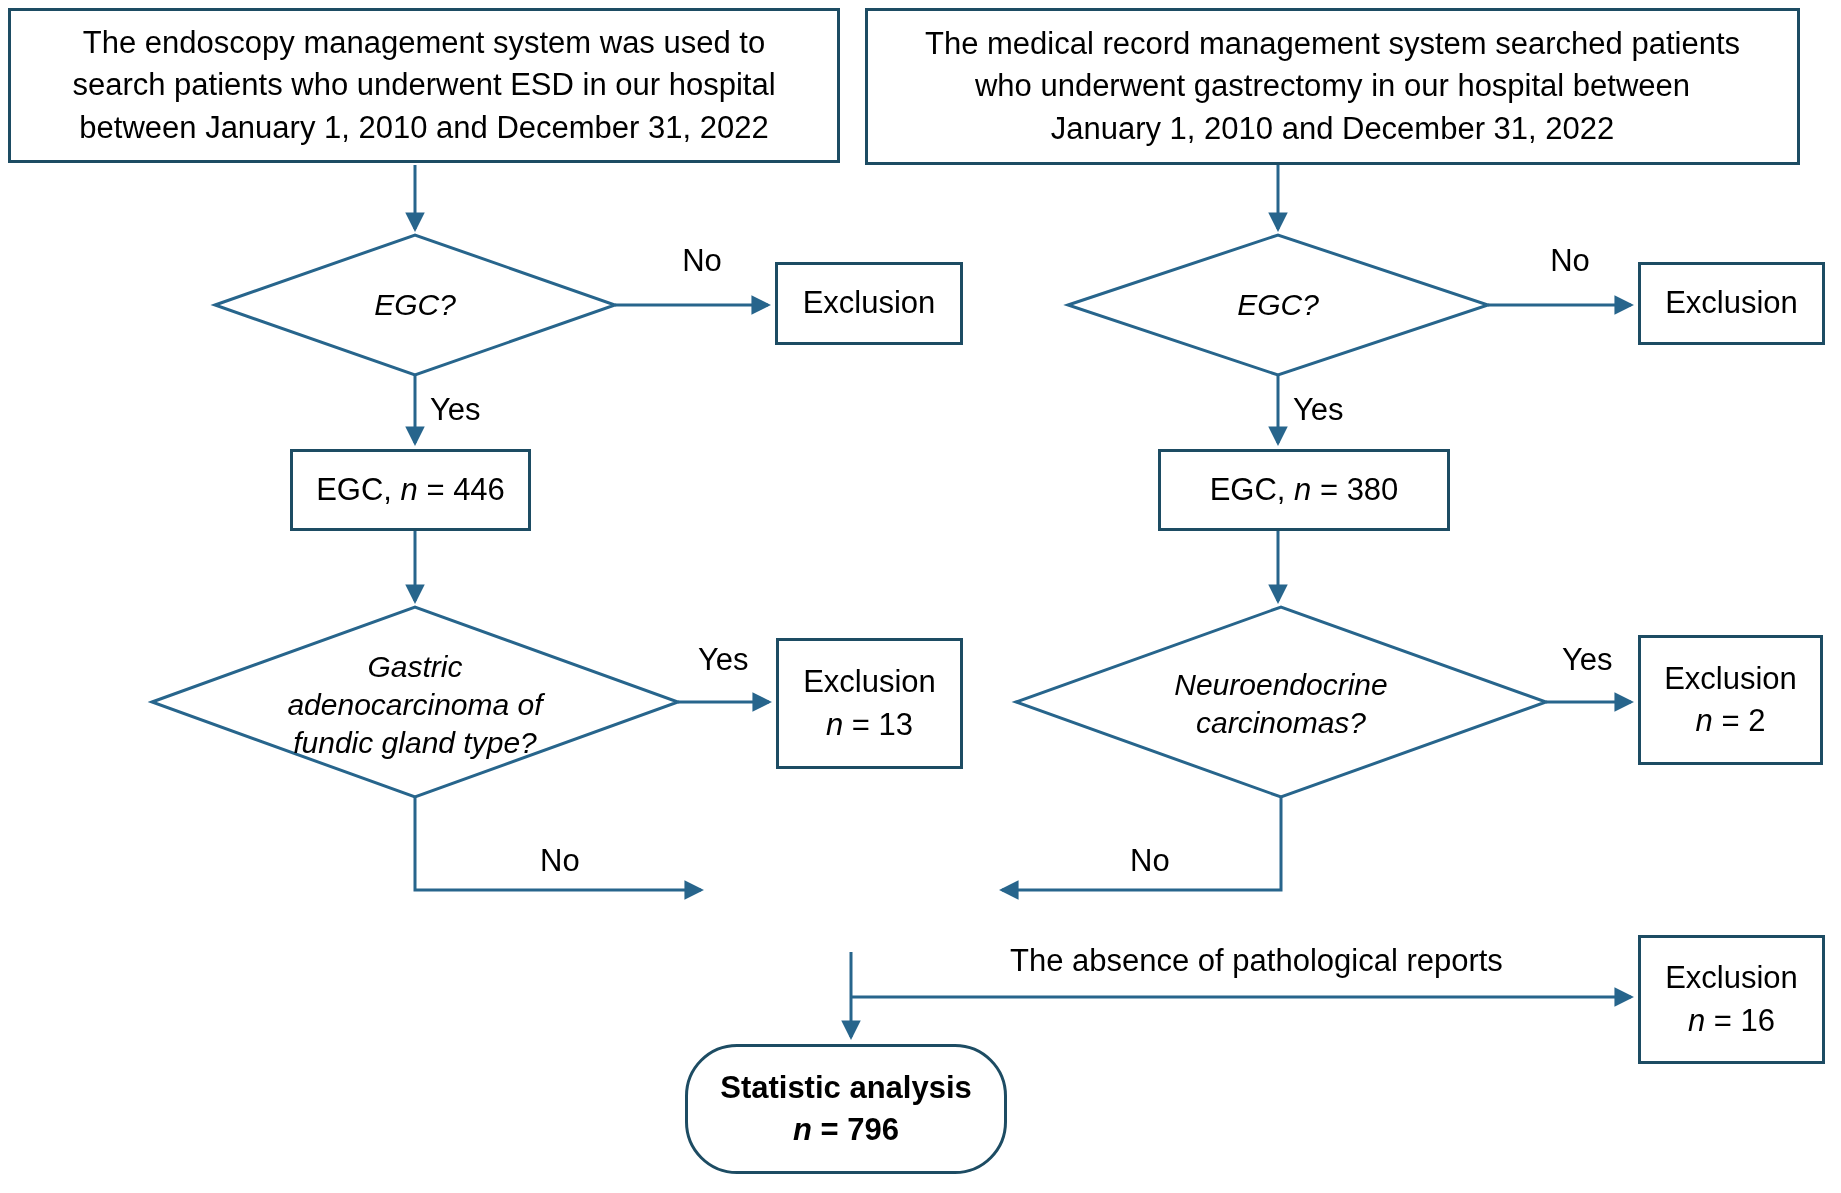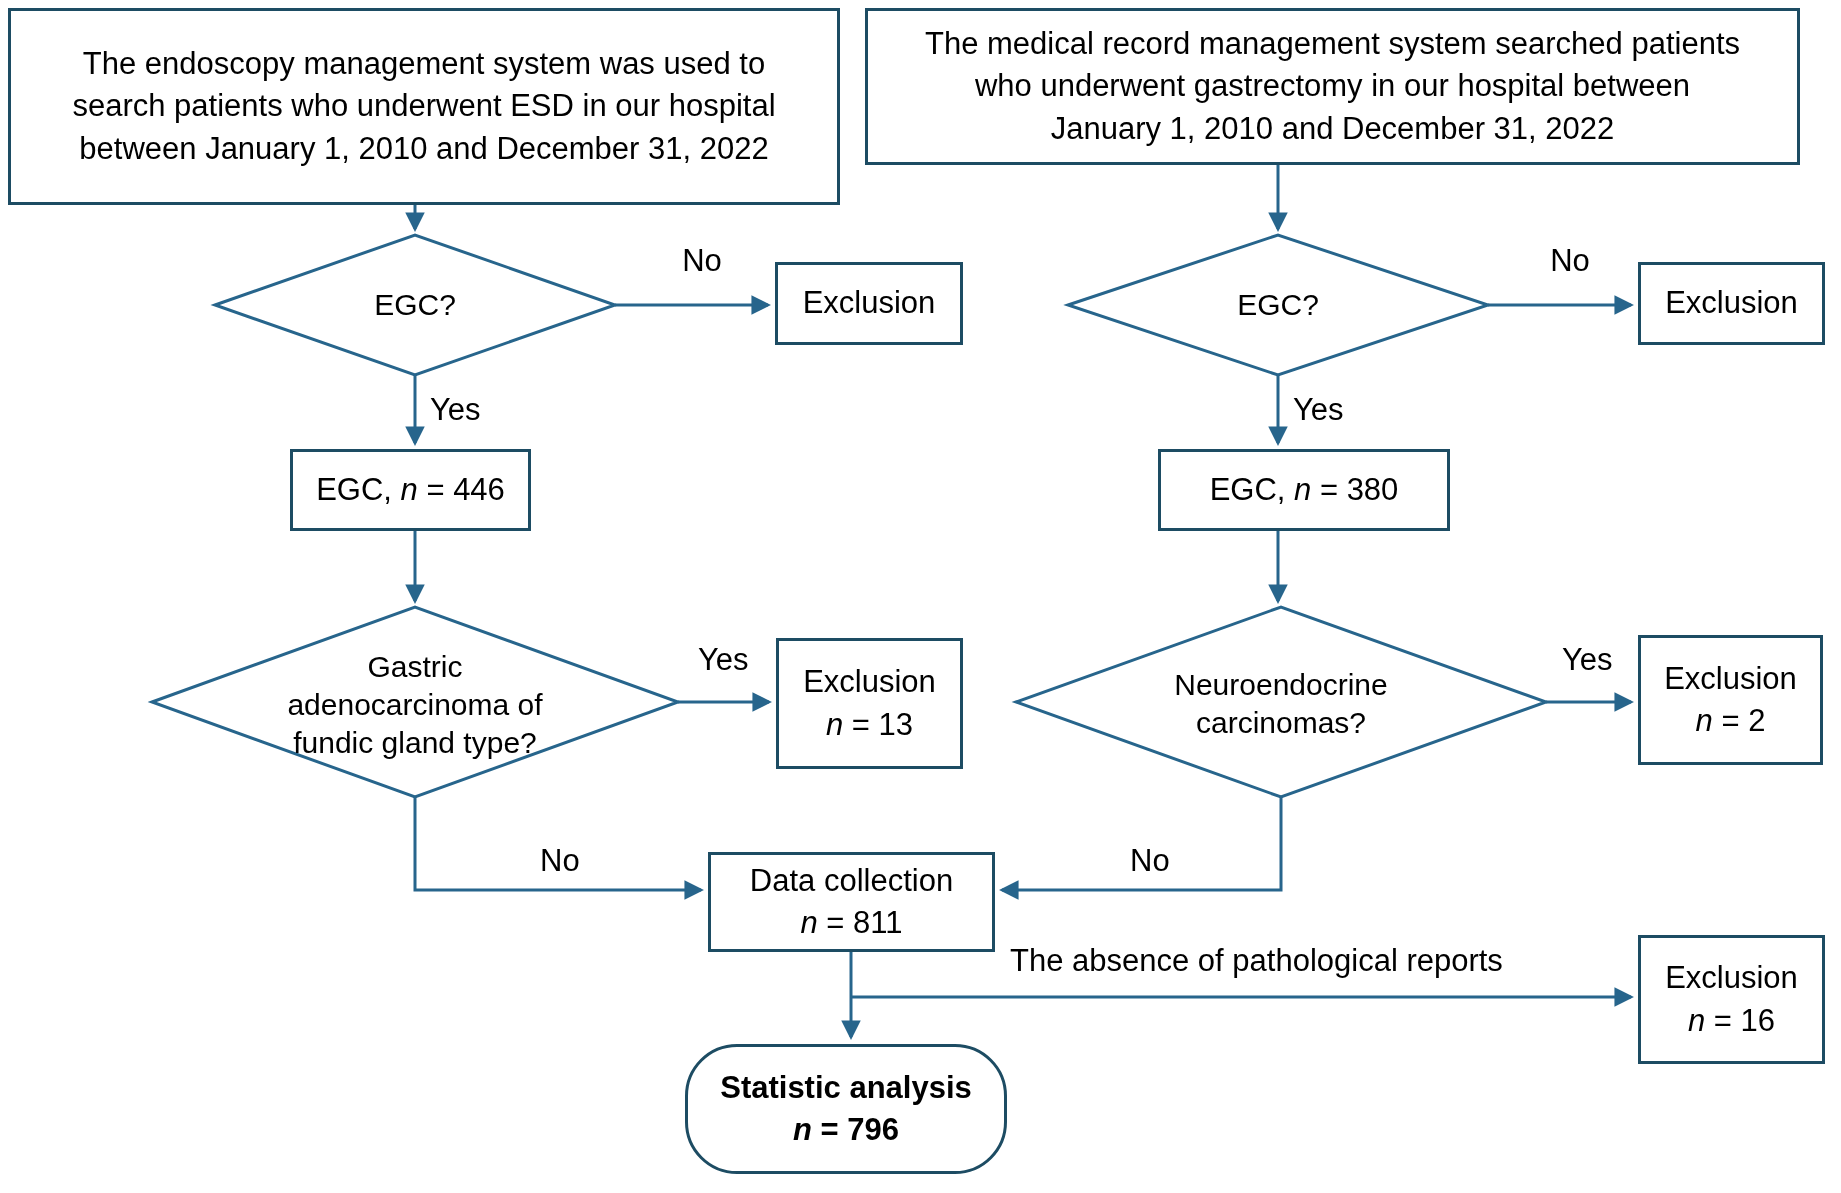--- a/index.html
+++ b/index.html
@@ -14,21 +14,21 @@
   .shape.filled { fill:#ffffff; }
   .arrowhead { fill:var(--line); stroke:none; }
   .box {
     position:absolute; border:3px solid var(--border); background:#ffffff;
     display:flex; flex-direction:column; align-items:center; justify-content:center;
     text-align:center; font-size:31px; line-height:1.36;
   }
   .stadium { border-radius:52px;font-weight:bold; }
   .dlabel {
     position:absolute; display:flex; align-items:center; justify-content:center;
-    text-align:center; font-size:30px; line-height:38px; pointer-events:none;
+    text-align:center; font-size:30px; line-height:38px; pointer-events:none;font-style:italic;
   }
   .flabel { position:absolute; font-size:31px; white-space:pre; }
   .pre { white-space:pre; }
   .nvar { font-style:italic; }
 </style>
 </head>
 <body>
 
 <div class="canvas">
 
@@ -54,21 +54,21 @@
     <path class="shape" d="M1278,375 L1278,443" marker-end="url(#arrow)"></path>
     <path class="shape" d="M1278,531 L1278,601" marker-end="url(#arrow)"></path>
     <polygon class="shape filled" points="1016,702 1281,607 1546,702 1281,797"></polygon>
     <path class="shape" d="M1546,702 L1631,702" marker-end="url(#arrow)"></path>
     <path class="shape" d="M1281,797 L1281,890 L1002,890" marker-end="url(#arrow)"></path>
 
     <path class="shape" d="M851,952 L851,1037" marker-end="url(#arrow)"></path>
     <path class="shape" d="M851,997 L1631,997" marker-end="url(#arrow)"></path>
   </svg>
 
-  <div class="box" style="left:8px; top:8px; width:832px; height:197px; padding:0 22px;">
+  <div class="box" style="left:8px; top:8px; width:832px; height:155px; padding:0 22px;">
     <span>The endoscopy management system was used to search patients who underwent ESD in our hospital between January 1, 2010 and December 31, 2022</span>
   </div>
   <div class="box" style="left:865px; top:8px; width:935px; height:157px; padding:16px 55px;">
     <span>The medical record management system searched patients who underwent gastrectomy in our hospital between January 1, 2010 and December 31, 2022</span>
   </div>
 
   <div class="dlabel" style="left:315px; top:283px; width:200px; height:44px;">EGC?</div>
   <div class="dlabel" style="left:1178px; top:283px; width:200px; height:44px;">EGC?</div>
   <div class="dlabel" style="left:270px; top:645px; width:290px; height:120px;">Gastric adenocarcinoma of fundic gland type?</div>
   <div class="dlabel" style="left:1101px; top:664px; width:360px; height:80px;">Neuroendocrine carcinomas?</div>
@@ -99,24 +99,20 @@
 
   <div class="box" style="left:776px; top:638px; width:187px; height:131px;">
     <div>Exclusion</div>
     <div class="pre"><span class="nvar">n</span><span> = 13</span></div>
   </div>
   <div class="box" style="left:1638px; top:635px; width:185px; height:130px;">
     <div>Exclusion</div>
     <div class="pre"><span class="nvar">n</span><span> = 2</span></div>
   </div>
 
-  <div class="box" style="left:708px; top:852px; width:287px; height:100px;">
-    <div>Data collection</div>
-    <div class="pre"><span class="nvar">n</span><span> = 811</span></div>
-  </div>
 
   <div class="box" style="left:1638px; top:935px; width:187px; height:129px;">
     <div>Exclusion</div>
     <div class="pre"><span class="nvar">n</span><span> = 16</span></div>
   </div>
 
   <div class="box stadium" style="left:685px; top:1044px; width:322px; height:130px;">
     <div>Statistic analysis</div>
     <div class="pre"><span class="nvar">n</span><span> = 796</span></div>
   </div>

